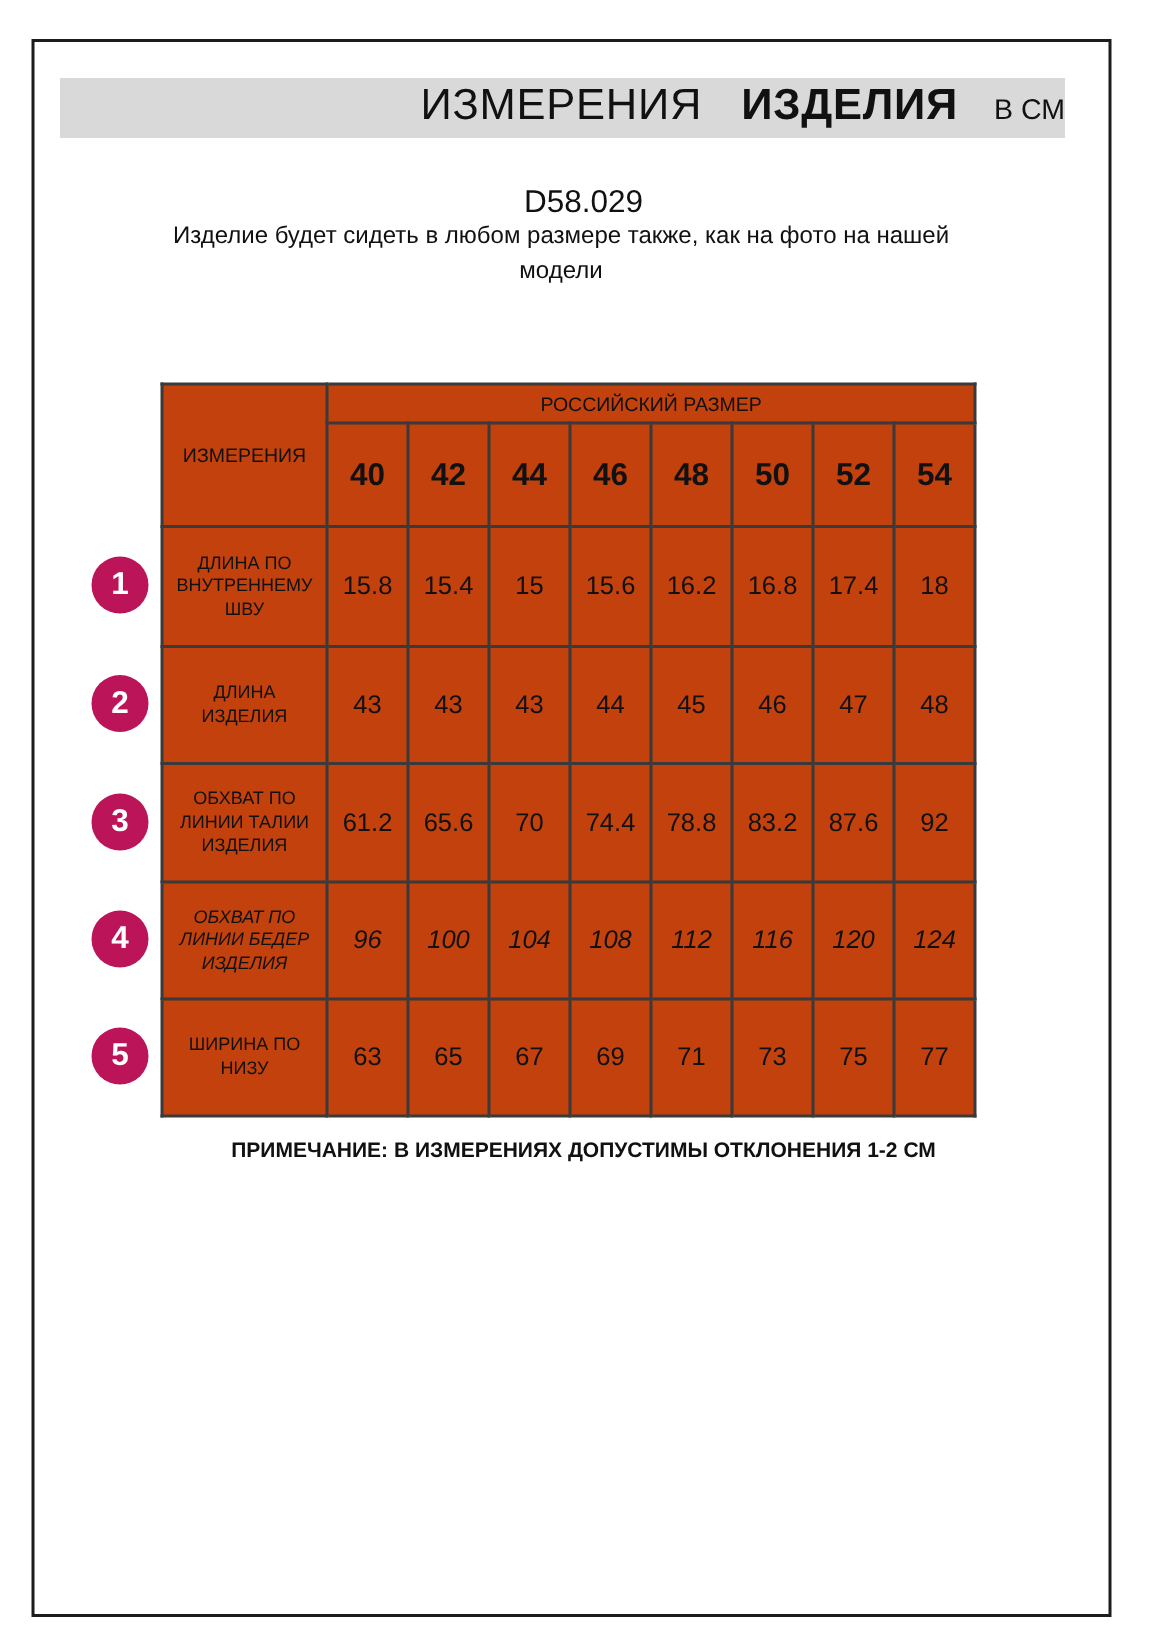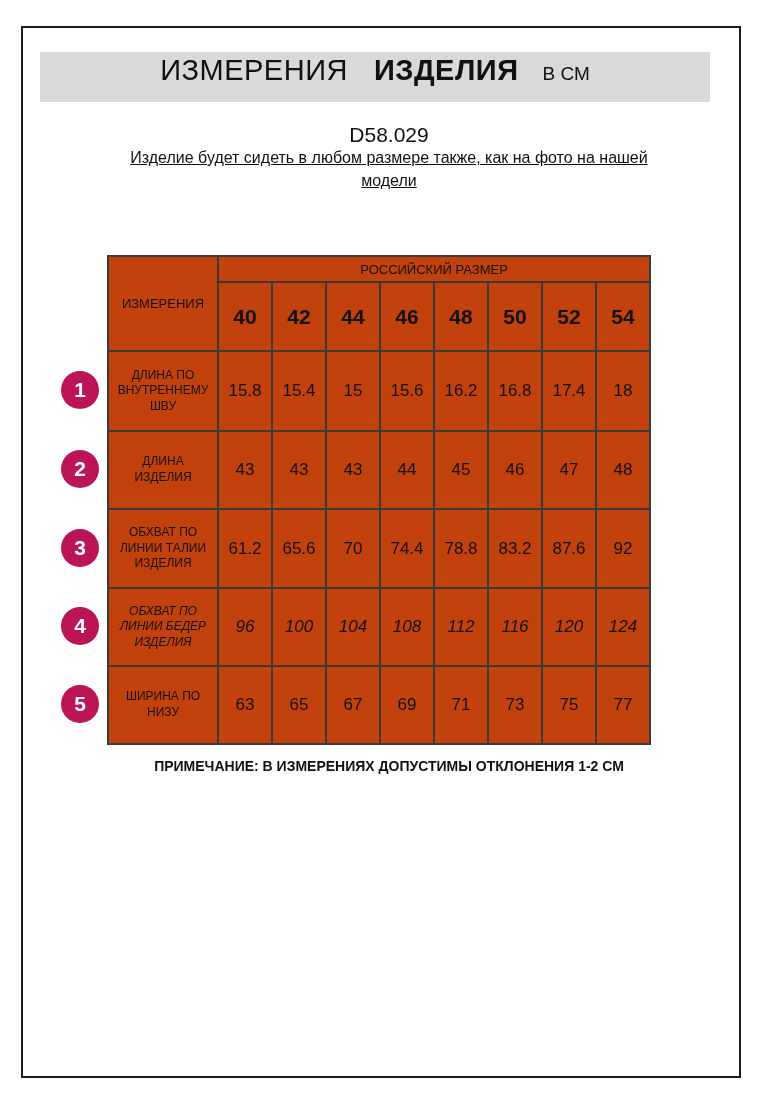--- a/index.html
+++ b/index.html
@@ -21,23 +21,23 @@
     top: 26px;
     width: 720px;
     height: 1052px;
     border: 2px solid var(--page-border, #1c1c1c);
   }
   .title-bar {
     position: absolute;
     left: 40px;
     top: 52px;
     width: 670px;
-    height: 50px;
+    height: 40px;
     background: var(--title-bar-bg, #d9d9d9);
-    text-align: center;
+    text-align: right;
     line-height: 37px;
     white-space: nowrap;
   }
   .title-measure {
     font-size: 29px;
     font-weight: 400;
     letter-spacing: 0.5px;
   }
   .title-product {
     font-size: 29px;
@@ -53,27 +53,26 @@
   .model-code {
     position: absolute;
     left: 0;
     top: 123px;
     width: 778px;
     text-align: center;
     font-size: 21px;
   }
   .subtitle {
     position: absolute;
-    left: 109px;
+    left: 94px;
     top: 146px;
     width: 560px;
     text-align: center;
     font-size: 16px;
     line-height: 1.45;
-    text-decoration: underline;
   }
   table.size-table {
     position: absolute;
     left: 107px;
     top: 255px;
     width: 542px;
     border-collapse: collapse;
     table-layout: fixed;
   }
   table.size-table td {

